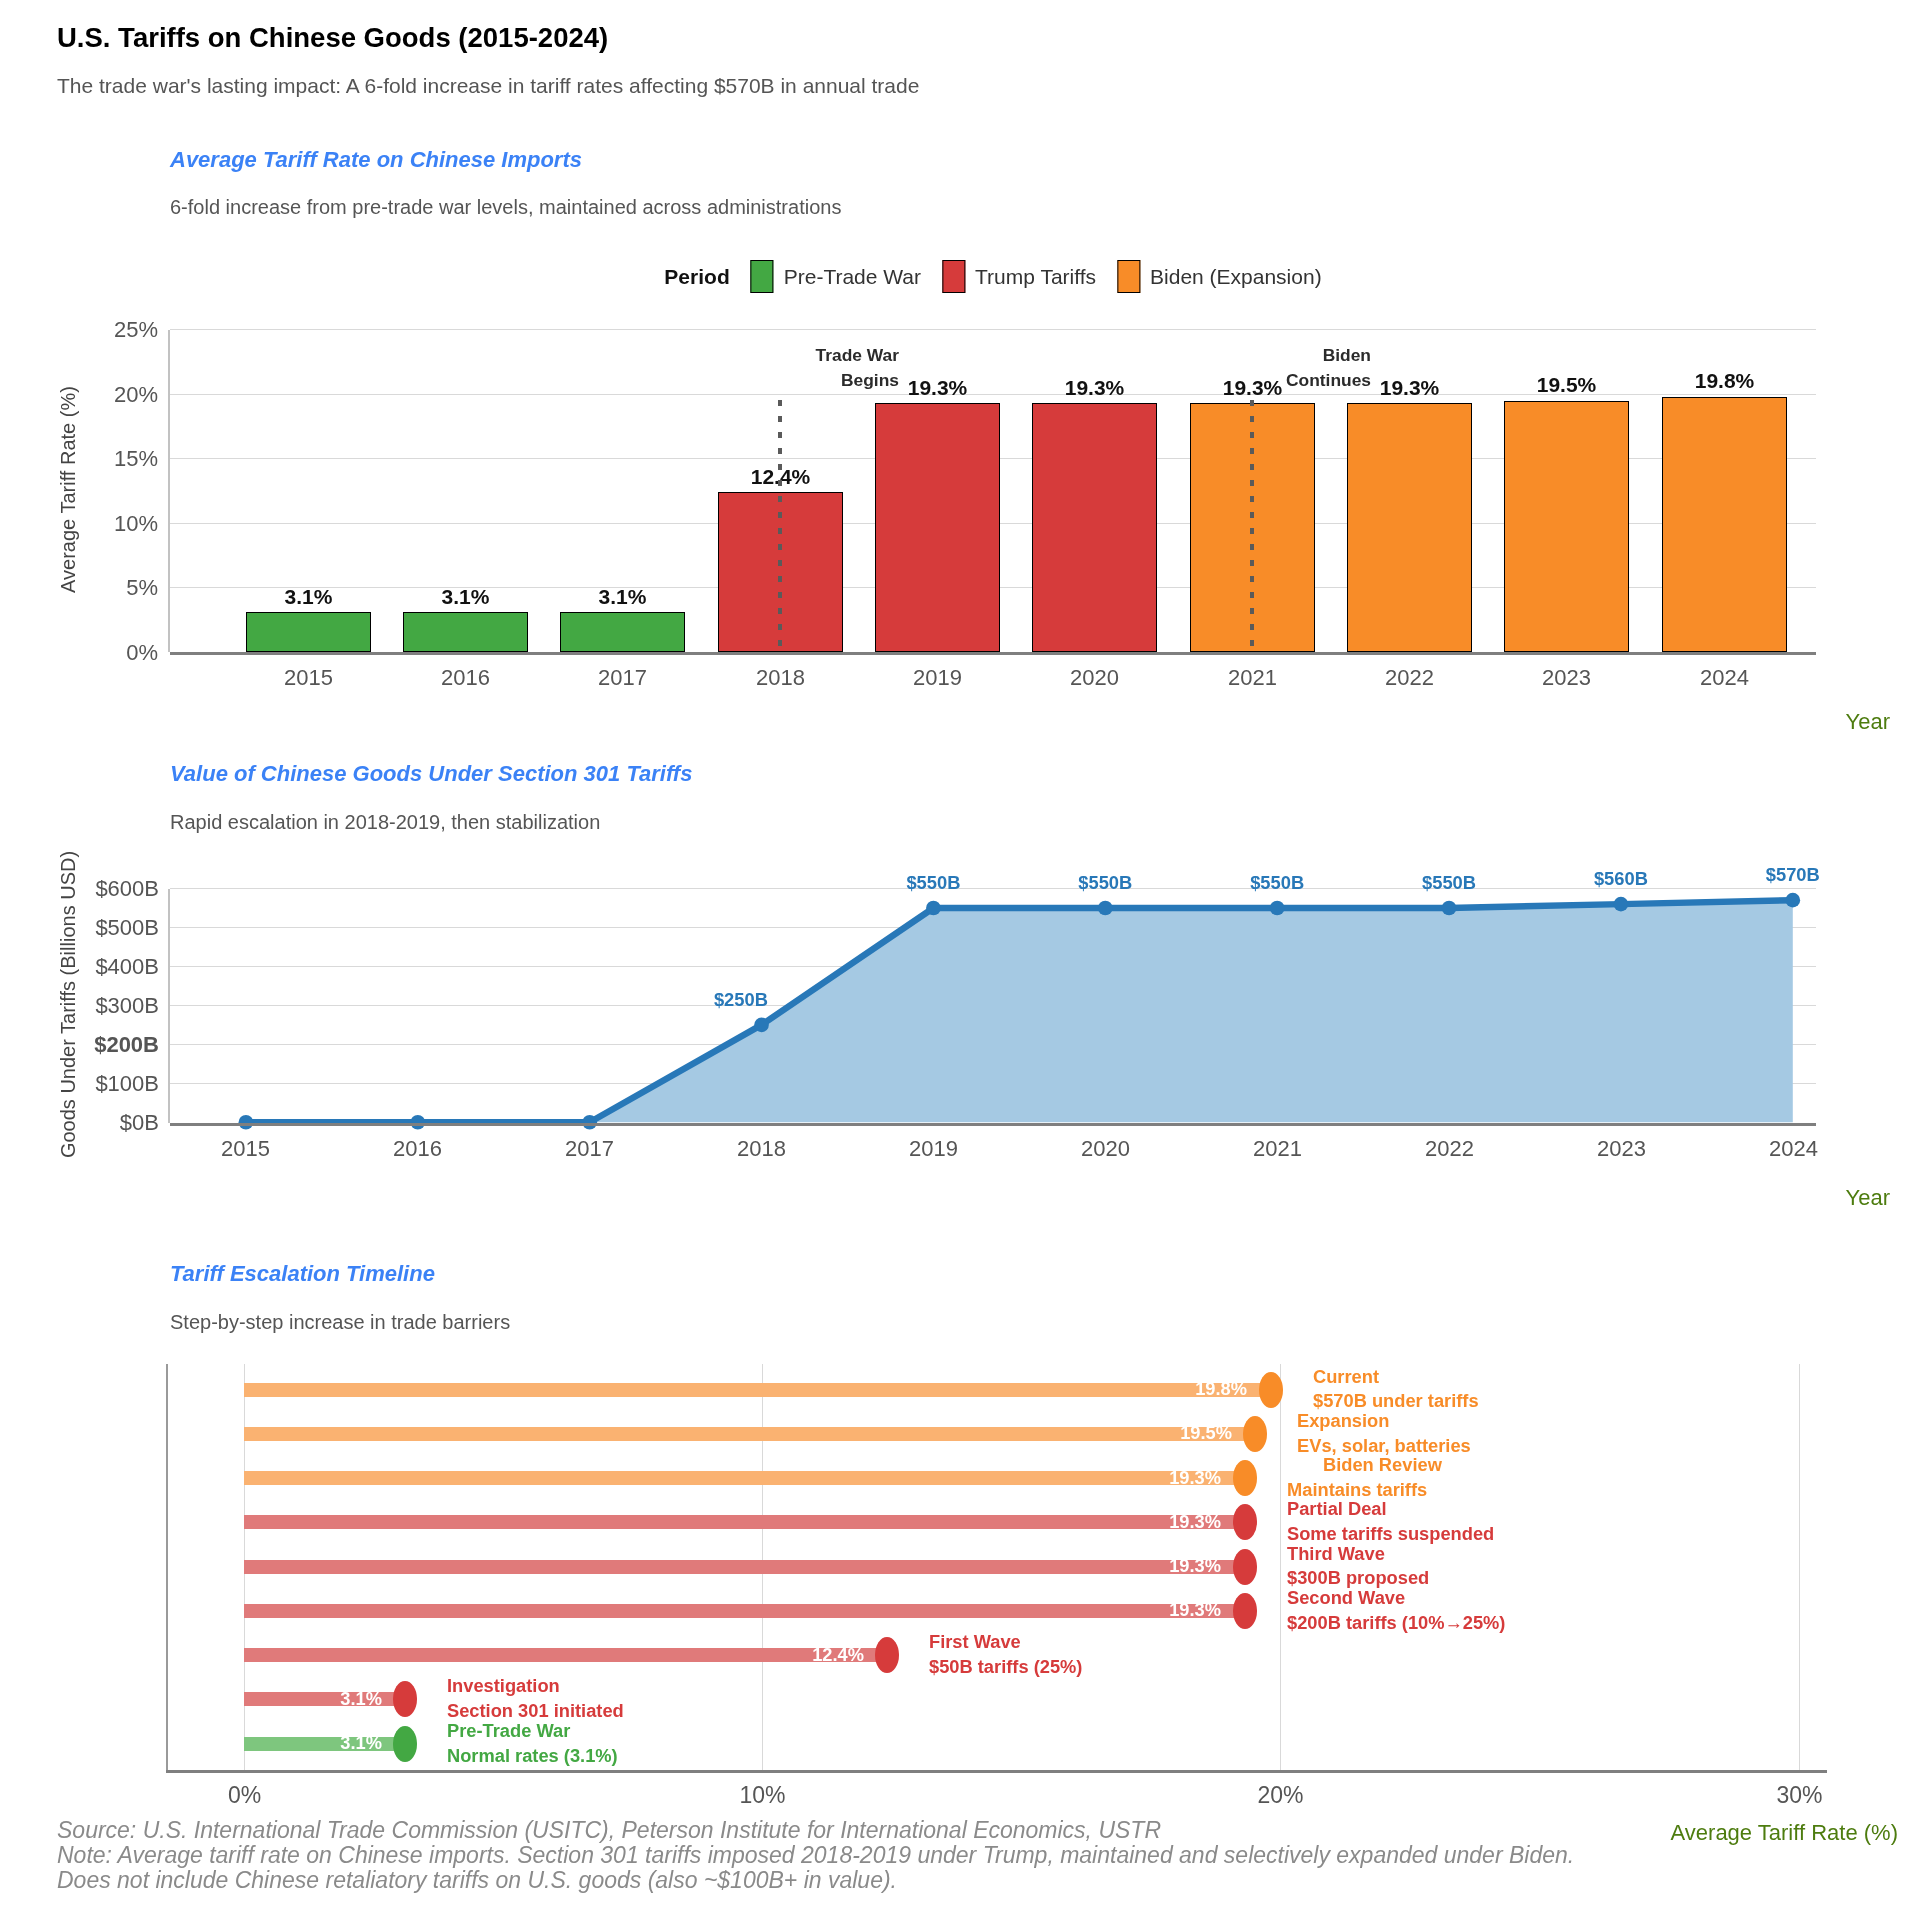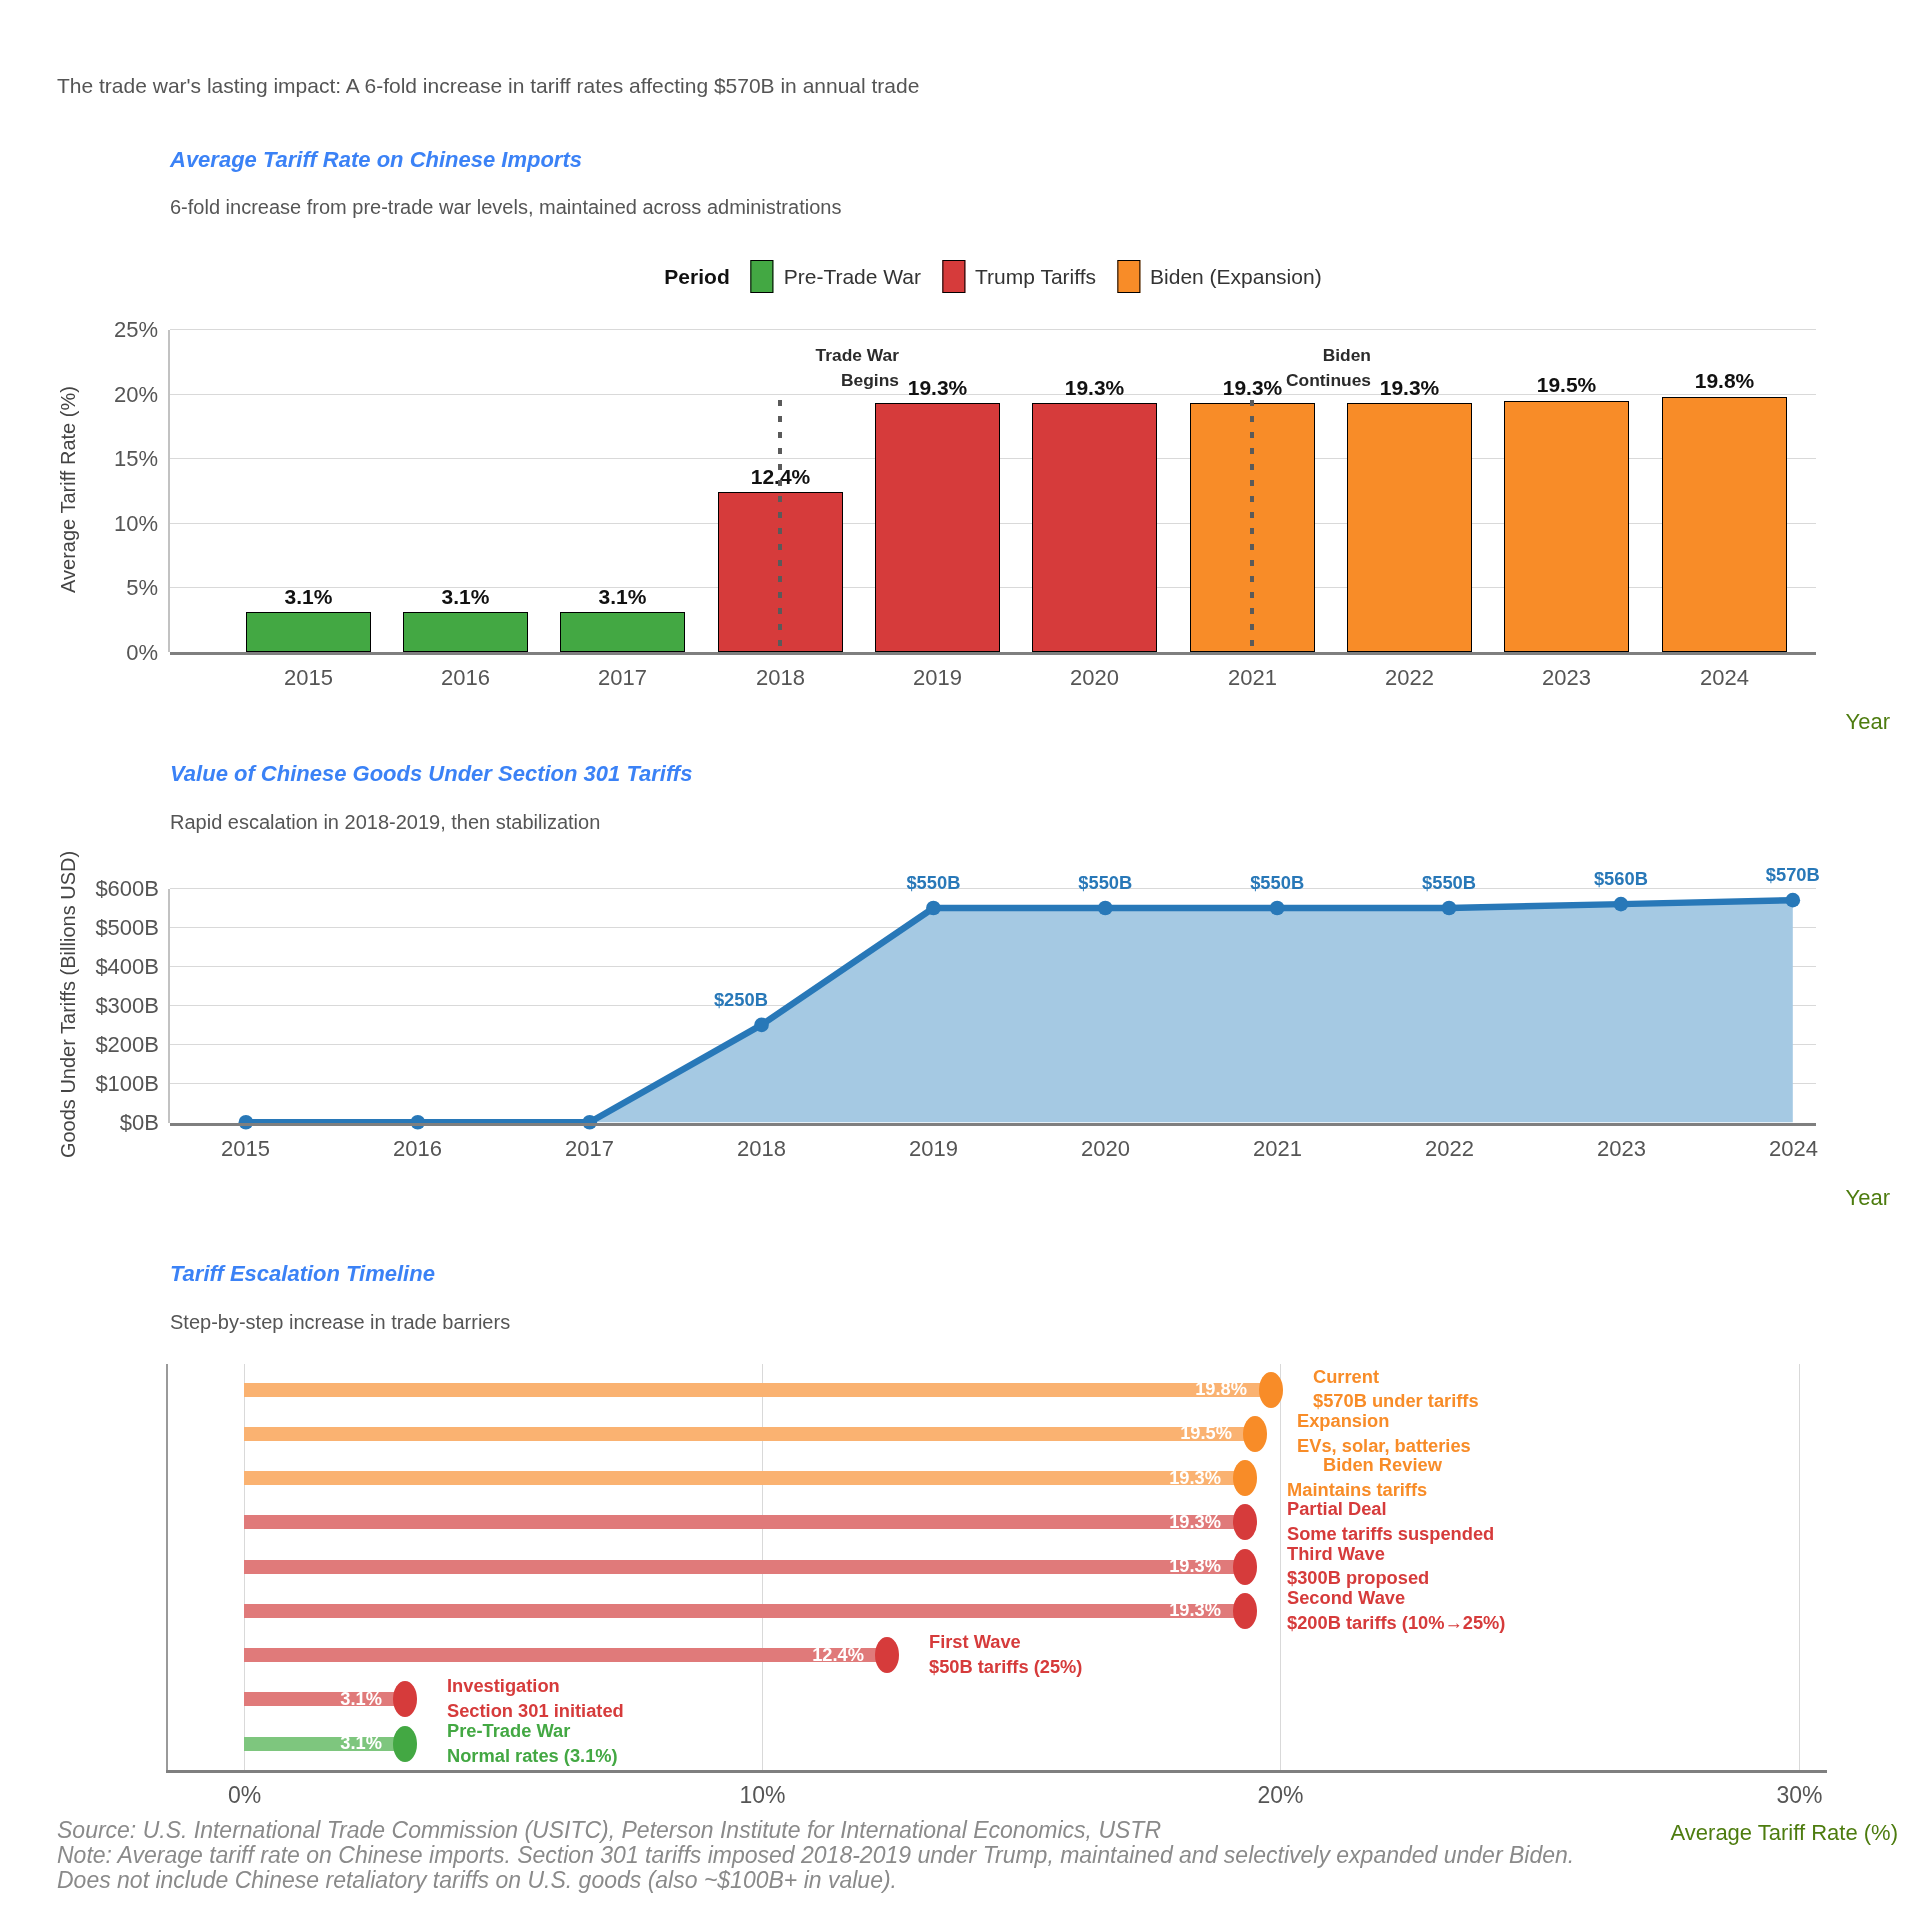--- a/index.html
+++ b/index.html
@@ -33,20 +33,21 @@
   .lolli-lab{font-size:18.3px;font-weight:bold;}
   .ptlab{font-size:40px;font-weight:bold;}
   .foot{left:57px;font-size:23px;font-style:italic;color:#8a8a8a;}
   svg{overflow:visible;}
 </style>
 </head>
 <body>
 
 <div id="canvas">
 
+  <div class="t-main">U.S. Tariffs on Chinese Goods (2015-2024)</div>
   <div class="s-main">The trade war's lasting impact: A 6-fold increase in tariff rates affecting $570B in annual trade</div>
 
   <div class="t-chart" style="left:170px;top:147px;">Average Tariff Rate on Chinese Imports</div>
   <div class="s-chart" style="left:170px;top:196px;">6-fold increase from pre-trade war levels, maintained across administrations</div>
   <div id="legend" style="left:993px;top:260px;">
     <span class="lt">Period</span>
   <div class="leg-item">
         <span class="sw" style="background: rgb(67, 168, 67);"></span>
         <span class="ll">Pre-Trade War</span>
       </div>
@@ -121,21 +122,21 @@
     <div class="ann" style="left: 661px; top: 345px; width: 238px;">Trade War</div>
     <div class="ann" style="left: 661px; top: 370px; width: 238px;">Begins</div>
     <div class="dotline" style="left: 1250px; top: 400px; height: 252px;"></div>
     <div class="ann" style="left: 1133px; top: 345px; width: 238px;">Biden</div>
     <div class="ann" style="left: 1133px; top: 370px; width: 238px;">Continues</div>
     <div class="axisline" style="left: 170px; top: 652px; width: 1646px; height: 3.2px;"></div>
     <div class="tick yt" style="left: 32px; top: 1110px; width: 127px;">$0B</div>
     <div class="grid-h" style="left: 170px; top: 1083px; width: 1646px;"></div>
     <div class="tick yt" style="left: 32px; top: 1071px; width: 127px;">$100B</div>
     <div class="grid-h" style="left: 170px; top: 1044px; width: 1646px;"></div>
-    <div class="tick yt" style="left: 32px; top: 1032px; width: 127px;">$200B</div>
+    <div class="tick yt" style="left: 32px; top: 1032px; width: 127px; font-weight: bold;">$200B</div>
     <div class="grid-h" style="left: 170px; top: 1005px; width: 1646px;"></div>
     <div class="tick yt" style="left: 32px; top: 993px; width: 127px;">$300B</div>
     <div class="grid-h" style="left: 170px; top: 966px; width: 1646px;"></div>
     <div class="tick yt" style="left: 32px; top: 954px; width: 127px;">$400B</div>
     <div class="grid-h" style="left: 170px; top: 927px; width: 1646px;"></div>
     <div class="tick yt" style="left: 32px; top: 915px; width: 127px;">$500B</div>
     <div class="grid-h" style="left: 170px; top: 888px; width: 1646px;"></div>
     <div class="tick yt" style="left: 32px; top: 876px; width: 127px;">$600B</div>
     <div class="spine" style="left: 168px; top: 889px; width: 1.8px; height: 234px;"></div>
     <svg width="1646" height="275" viewBox="0 0 3590 600" style="position: absolute; left: 170px; top: 861px;">

